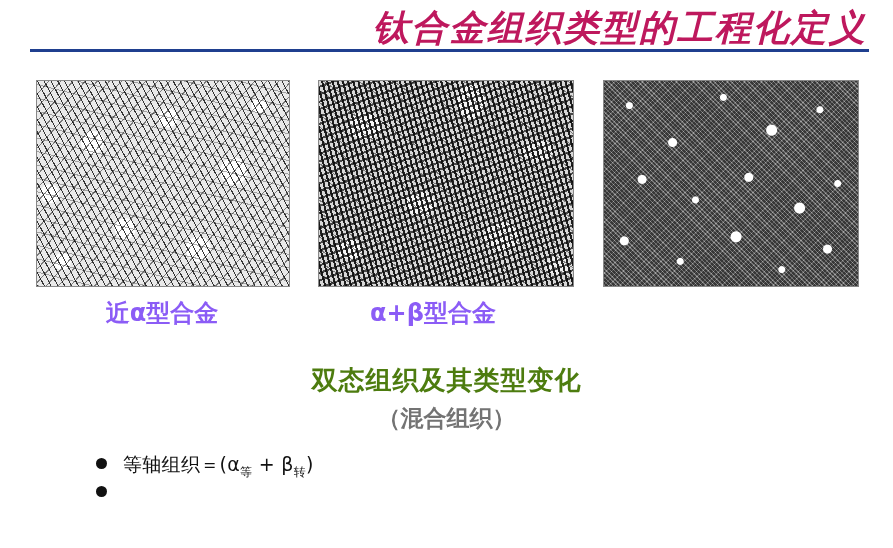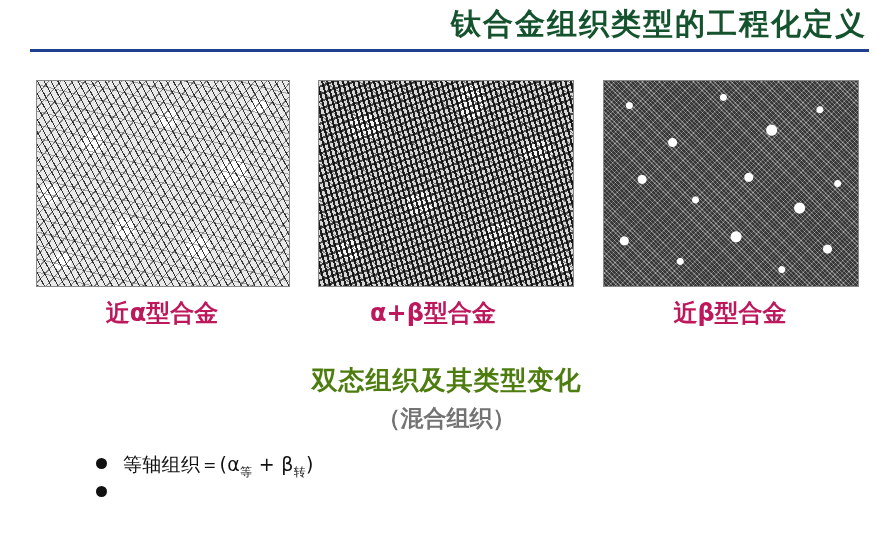--- a/index.html
+++ b/index.html
@@ -22,25 +22,26 @@
     top: 0;
     left: 0;
     width: 893px;
     height: 56px;
   }
   .slide-title {
     position: absolute;
     right: 26px;
     top: 4px;
     font-family: "DejaVu Sans", "Liberation Sans", sans-serif;
-    font-size: 30px;
+    font-size: 36px;
     font-weight: bold;
     letter-spacing: 2px;
-    color: #14532d;
+    color: #be185d;
     white-space: nowrap;
+    font-style: italic;
   }
   .title-rule {
     position: absolute;
     left: 30px;
     right: 24px;
     top: 49px;
     height: 3px;
     background: #1f3f8f;
   }
 
@@ -130,21 +131,21 @@
     left: 0;
     width: 893px;
     height: 36px;
   }
   .caption {
     position: absolute;
     top: 0;
     text-align: center;
     font-size: 24px;
     font-weight: bold;
-    color: #be185d;
+    color: #8b5cf6;
     white-space: nowrap;
   }
   .caption.c1 { left: 36px;  width: 252px; }
   .caption.c2 { left: 306px; width: 254px; }
   .caption.c3 { left: 603px; width: 254px; }
 
   
   .headline {
     position: absolute;
     top: 363px;
@@ -217,21 +218,20 @@
     <div class="micro-inner tex-colony"></div>
   </div>
   <div class="micro m3">
     <div class="micro-inner tex-speckle"></div>
   </div>
 </div>
 
 <div class="caption-row">
   <div class="caption c1">近α型合金</div>
   <div class="caption c2">α+β型合金</div>
-  <div class="caption c3">近β型合金</div>
 </div>
 
 <div class="headline">双态组织及其类型变化</div>
 <div class="subheadline">（混合组织）</div>
 
 <div class="bullets">
 
   <div class="bullet">
     <span class="dot"></span>
     <span class="btext"><span>等轴组织＝(α</span><sub>等</sub><span> + β</span><sub>转</sub><span>)</span></span>

